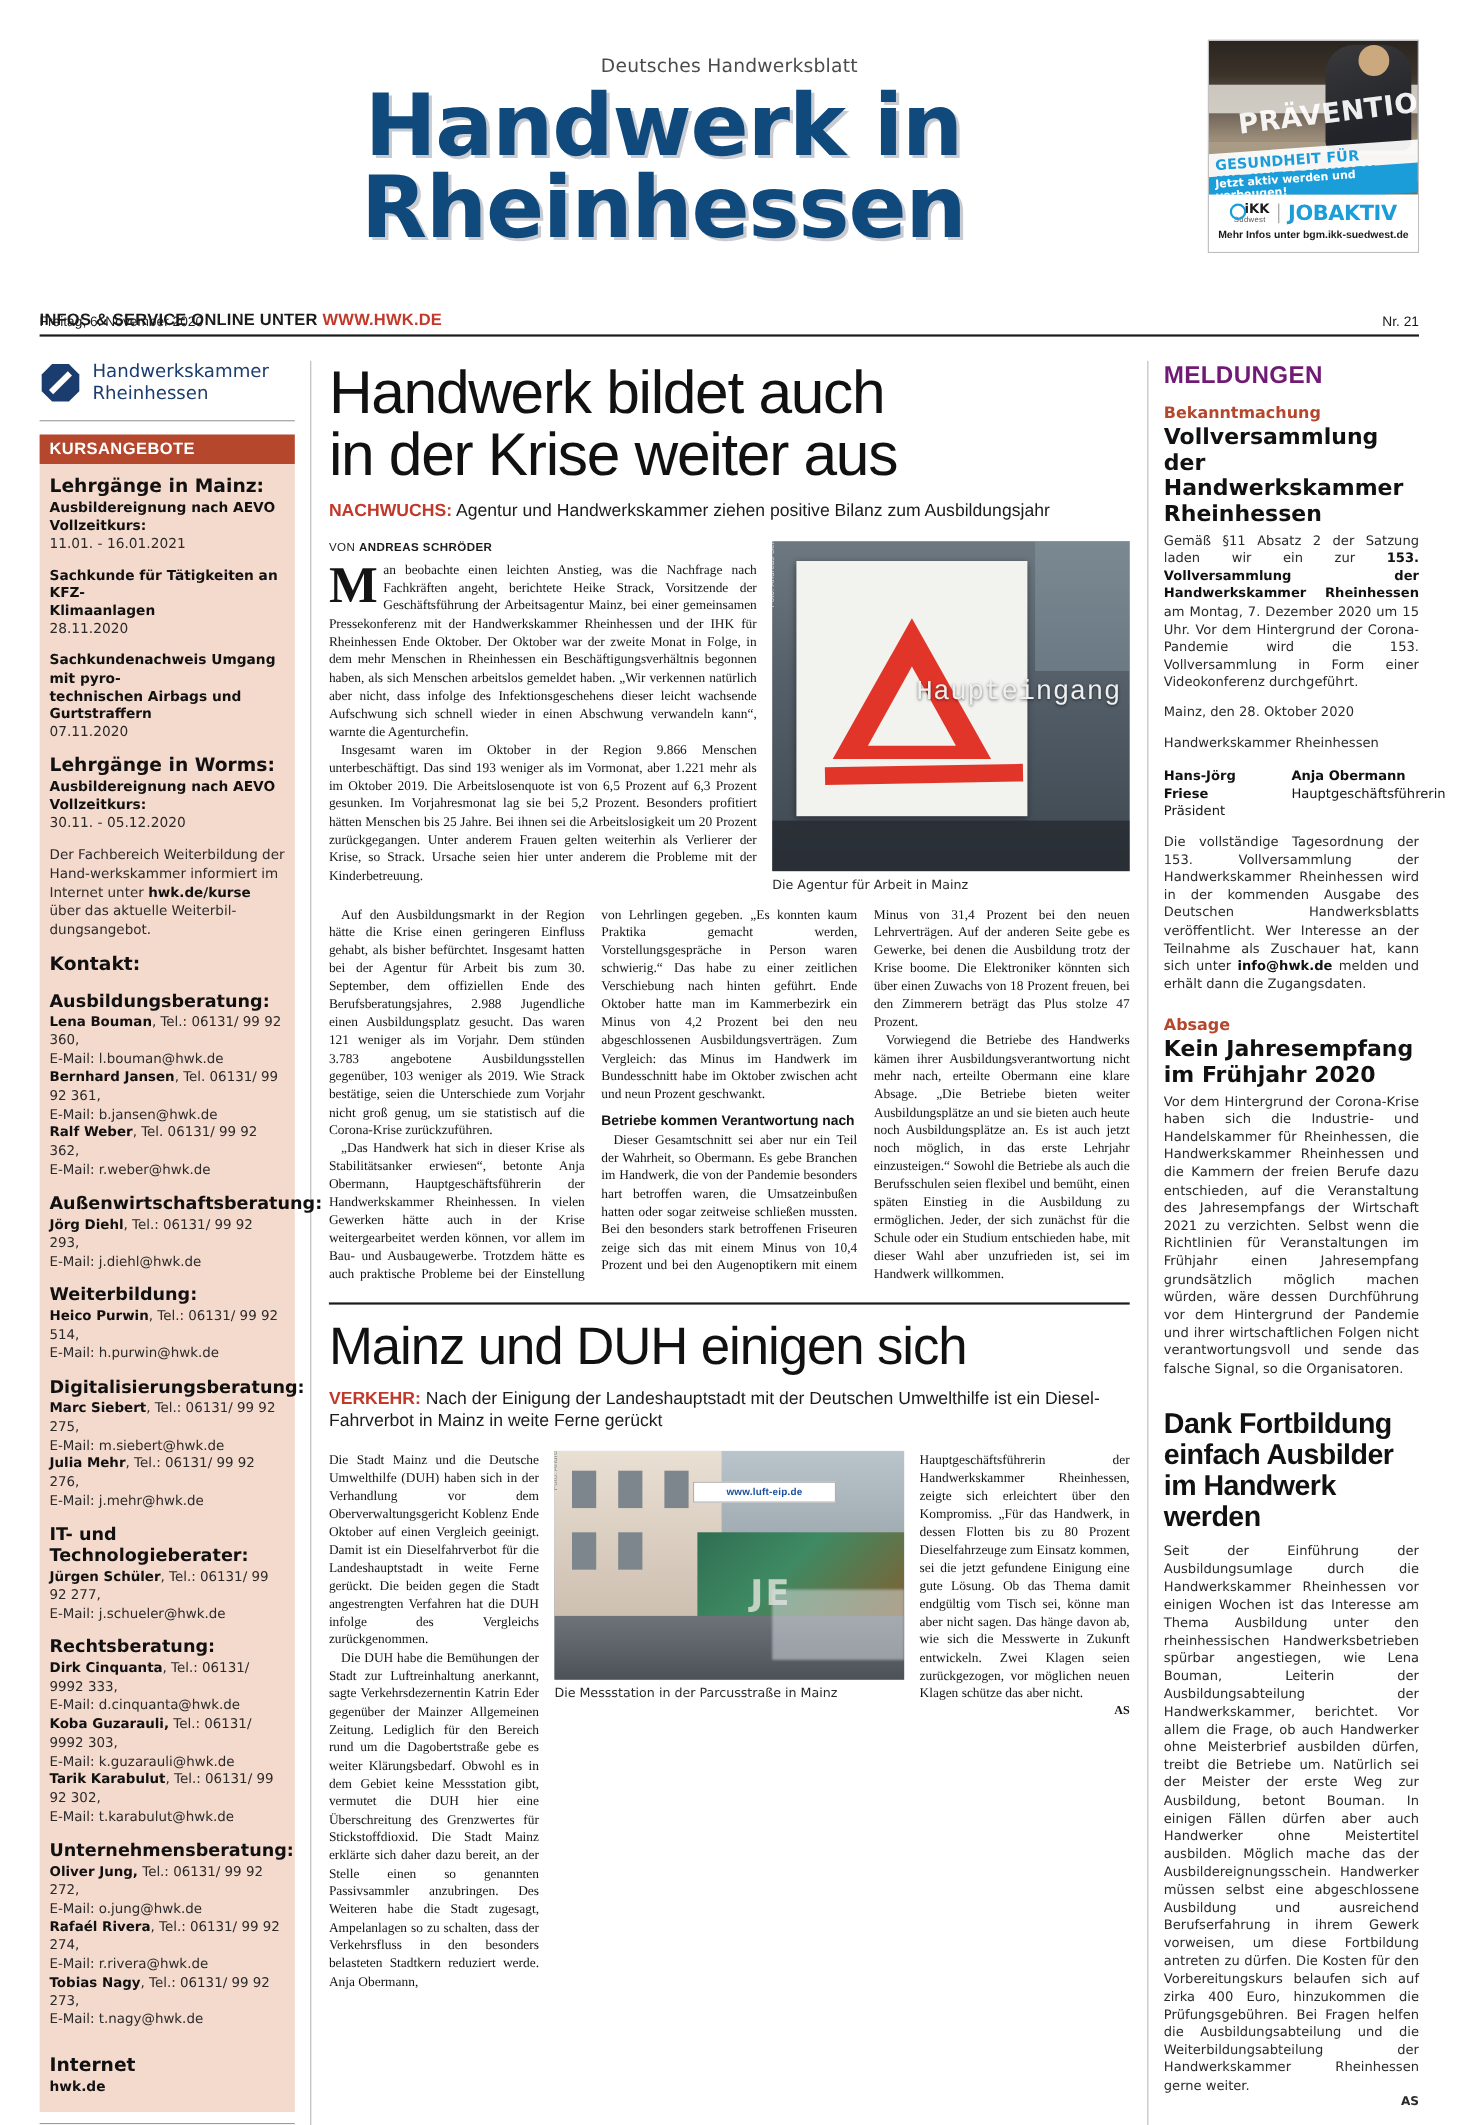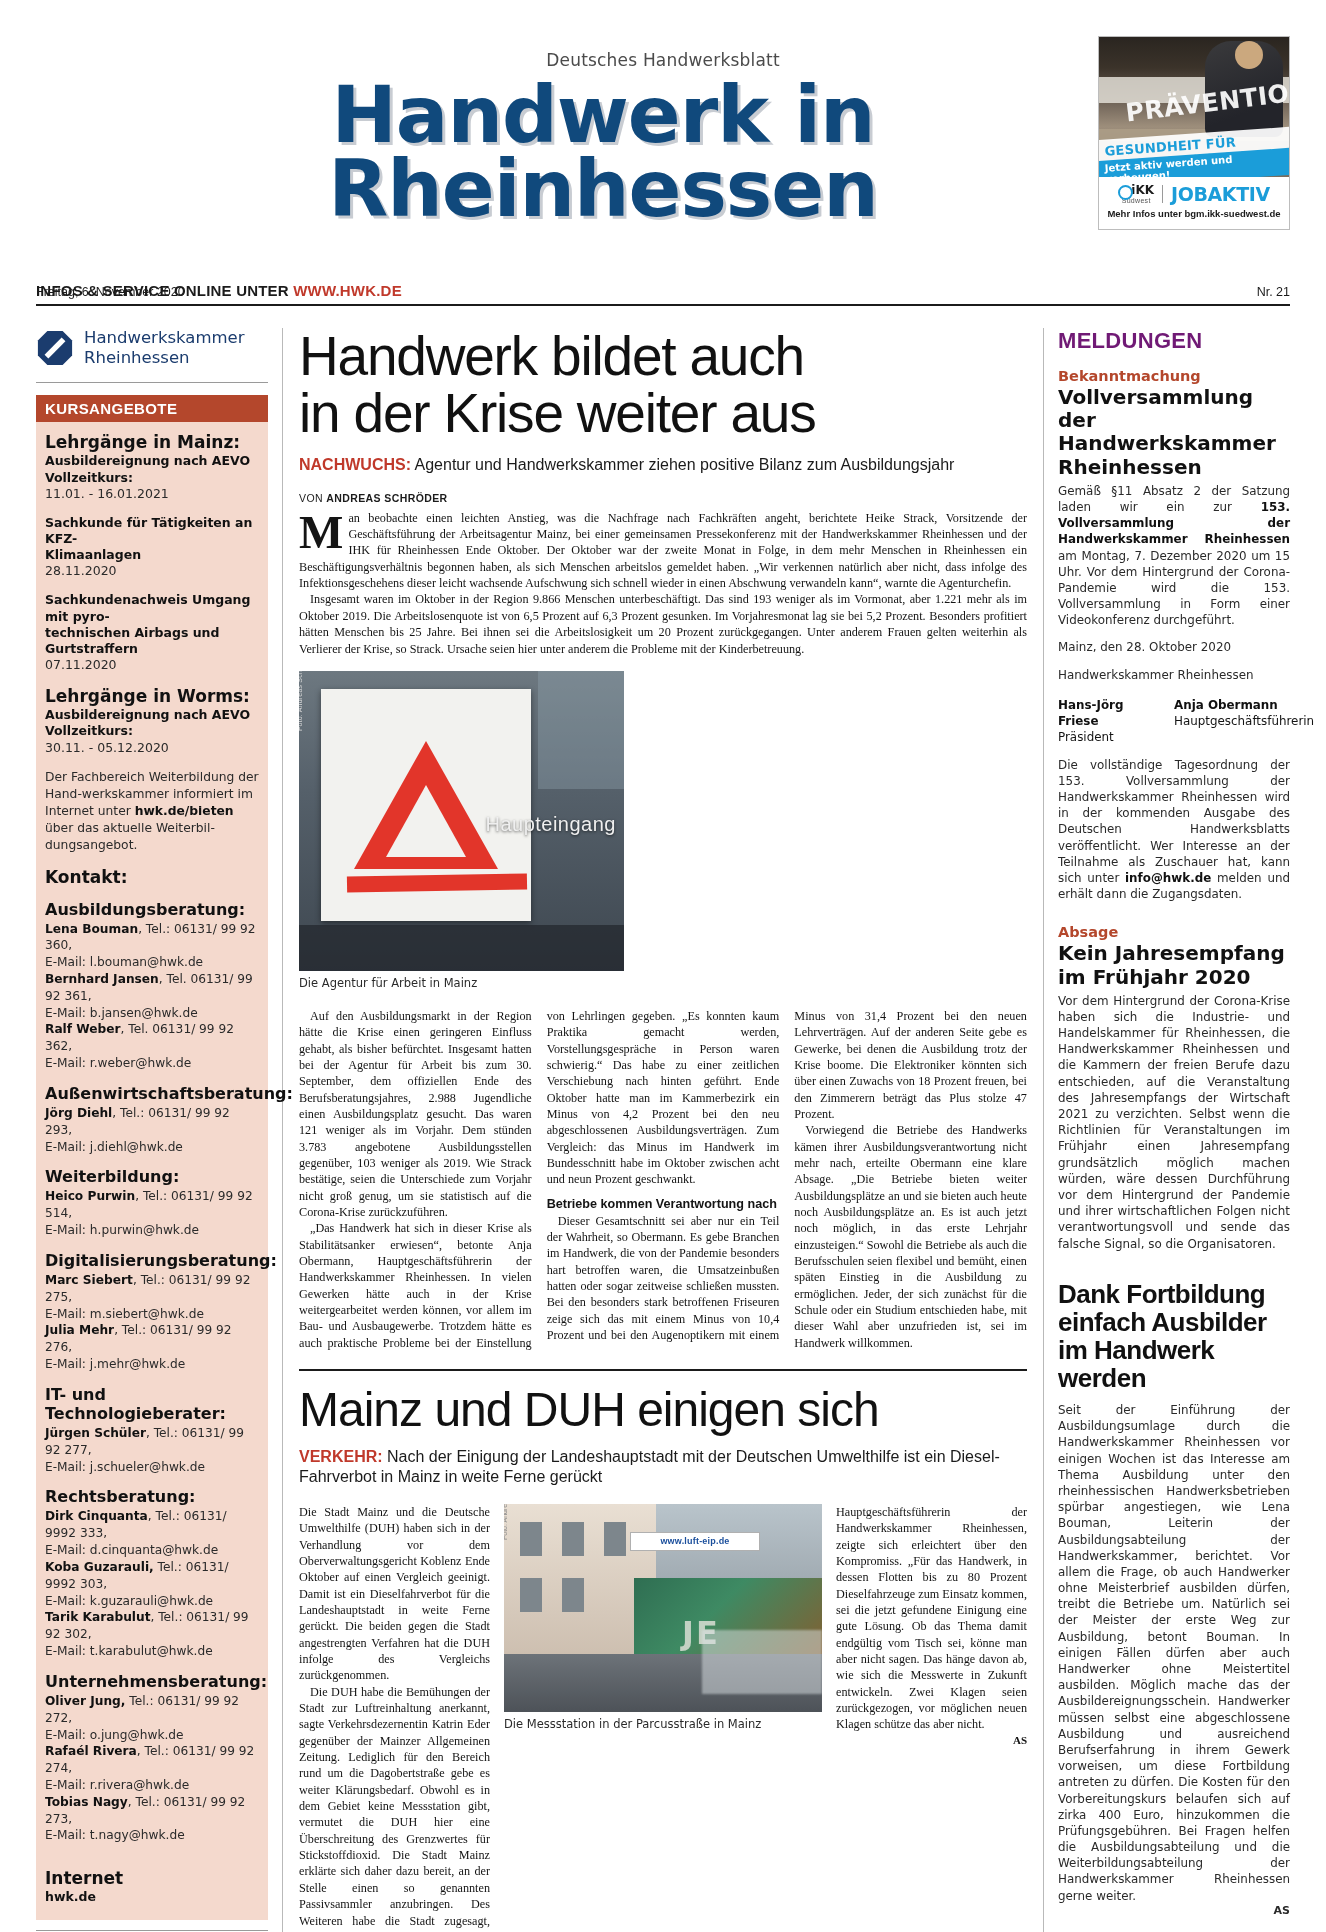--- a/index.html
+++ b/index.html
@@ -159,21 +159,21 @@
   }
   .standfirst{
     font-size:16px;line-height:1.28;color:#1b1b1b;margin-bottom:16px;
   }
   .standfirst .tag{color:#c0392b;font-weight:bold;}
   .byline{
     font-size:10.5px;letter-spacing:.4px;color:#1b1b1b;margin-bottom:6px;
   }
   .byline b{font-weight:bold;}
 
-  .art-top{display:flex;gap:14px;align-items:flex-start;flex-direction:column;}
+  .art-top{display:flex;gap:14px;align-items:flex-start;}
   .art-col-first{flex:1 1 0;min-width:0;}
   .photo-wrap{flex:0 0 325px;position:relative;}
   .photo-arbeitsagentur{
     width:325px;height:300px;position:relative;overflow:hidden;
     background:linear-gradient(180deg,#6d7880 0%,#55606a 40%,#3e4750 100%);
   }
   .pa-sign{
     position:absolute;left:22px;top:18px;width:210px;height:232px;background:#f2f2ef;
     box-shadow:0 2px 6px rgba(0,0,0,.45);
   }
@@ -186,22 +186,22 @@
     position:absolute;left:50%;top:calc(50% + 16px);transform:translate(-50%,-50%);
     width:0;height:0;border-left:40px solid transparent;border-right:40px solid transparent;
     border-bottom:72px solid #f2f2ef;
   }
   .pa-bar{
     position:absolute;left:26px;bottom:30px;width:180px;height:16px;
     background:#e2352a;transform:rotate(-1deg);
   }
   .pa-haupt{
     position:absolute;right:8px;top:122px;
-    font-family:Liberation Sans, sans-serif;font-size:20px;color:#efefef;
-    letter-spacing:.5px;text-shadow:0 1px 3px rgba(0,0,0,.6);margin-top:20px;
+    font-family:Liberation Mono, monospace;font-size:25px;color:#efefef;
+    letter-spacing:.5px;text-shadow:0 1px 3px rgba(0,0,0,.6);
   }
   .pa-glass{position:absolute;right:0;top:0;width:86px;height:118px;background:rgba(150,168,180,.35);}
   .pa-floor{position:absolute;left:0;right:0;bottom:0;height:46px;background:rgba(30,34,40,.65);}
   .photo-credit{
     position:absolute;left:-3px;top:60px;transform:rotate(-90deg);transform-origin:left top;
     font-size:7px;color:#d9d9d9;letter-spacing:.2px;white-space:nowrap;
   }
   .caption{
     font-size:11.5px;color:#2a2a2a;margin-top:5px;
     font-family:"DejaVu Sans", sans-serif;
@@ -369,21 +369,21 @@
         <div class="gap"></div>
         <p class="b">Sachkundenachweis Umgang mit pyro-</p>
         <p class="b">technischen Airbags und Gurtstraffern</p>
         <p class="n">07.11.2020</p>
         <div class="gap"></div>
         <h3>Lehrgänge in Worms:</h3>
         <p class="b">Ausbildereignung nach AEVO</p>
         <p class="b">Vollzeitkurs:</p>
         <p class="n">30.11. - 05.12.2020</p>
         <div class="gap"></div>
-        <p class="para"><span>Der Fachbereich Weiterbildung der Hand-werkskammer informiert im Internet unter </span><b>hwk.de/bieten</b><span> über das aktuelle Weiterbil-dungsangebot.</span></p>
+        <p class="para"><span>Der Fachbereich Weiterbildung der Hand-werkskammer informiert im Internet unter </span><b>hwk.de/kurse</b><span> über das aktuelle Weiterbil-dungsangebot.</span></p>
         <div class="gap"></div>
         <h3>Kontakt:</h3>
         <div class="gap"></div>
 
         <h4>Ausbildungsberatung:</h4>
         <p class="contact-line"><b>Lena Bouman</b><span>, Tel.: 06131/ 99 92 360,</span></p>
         <p class="contact-line">E-Mail: l.bouman@hwk.de</p>
         <p class="contact-line"><b>Bernhard Jansen</b><span>, Tel. 06131/ 99 92 361,</span></p>
         <p class="contact-line">E-Mail: b.jansen@hwk.de</p>
         <p class="contact-line"><b>Ralf Weber</b><span>, Tel. 06131/ 99 92 362,</span></p>

